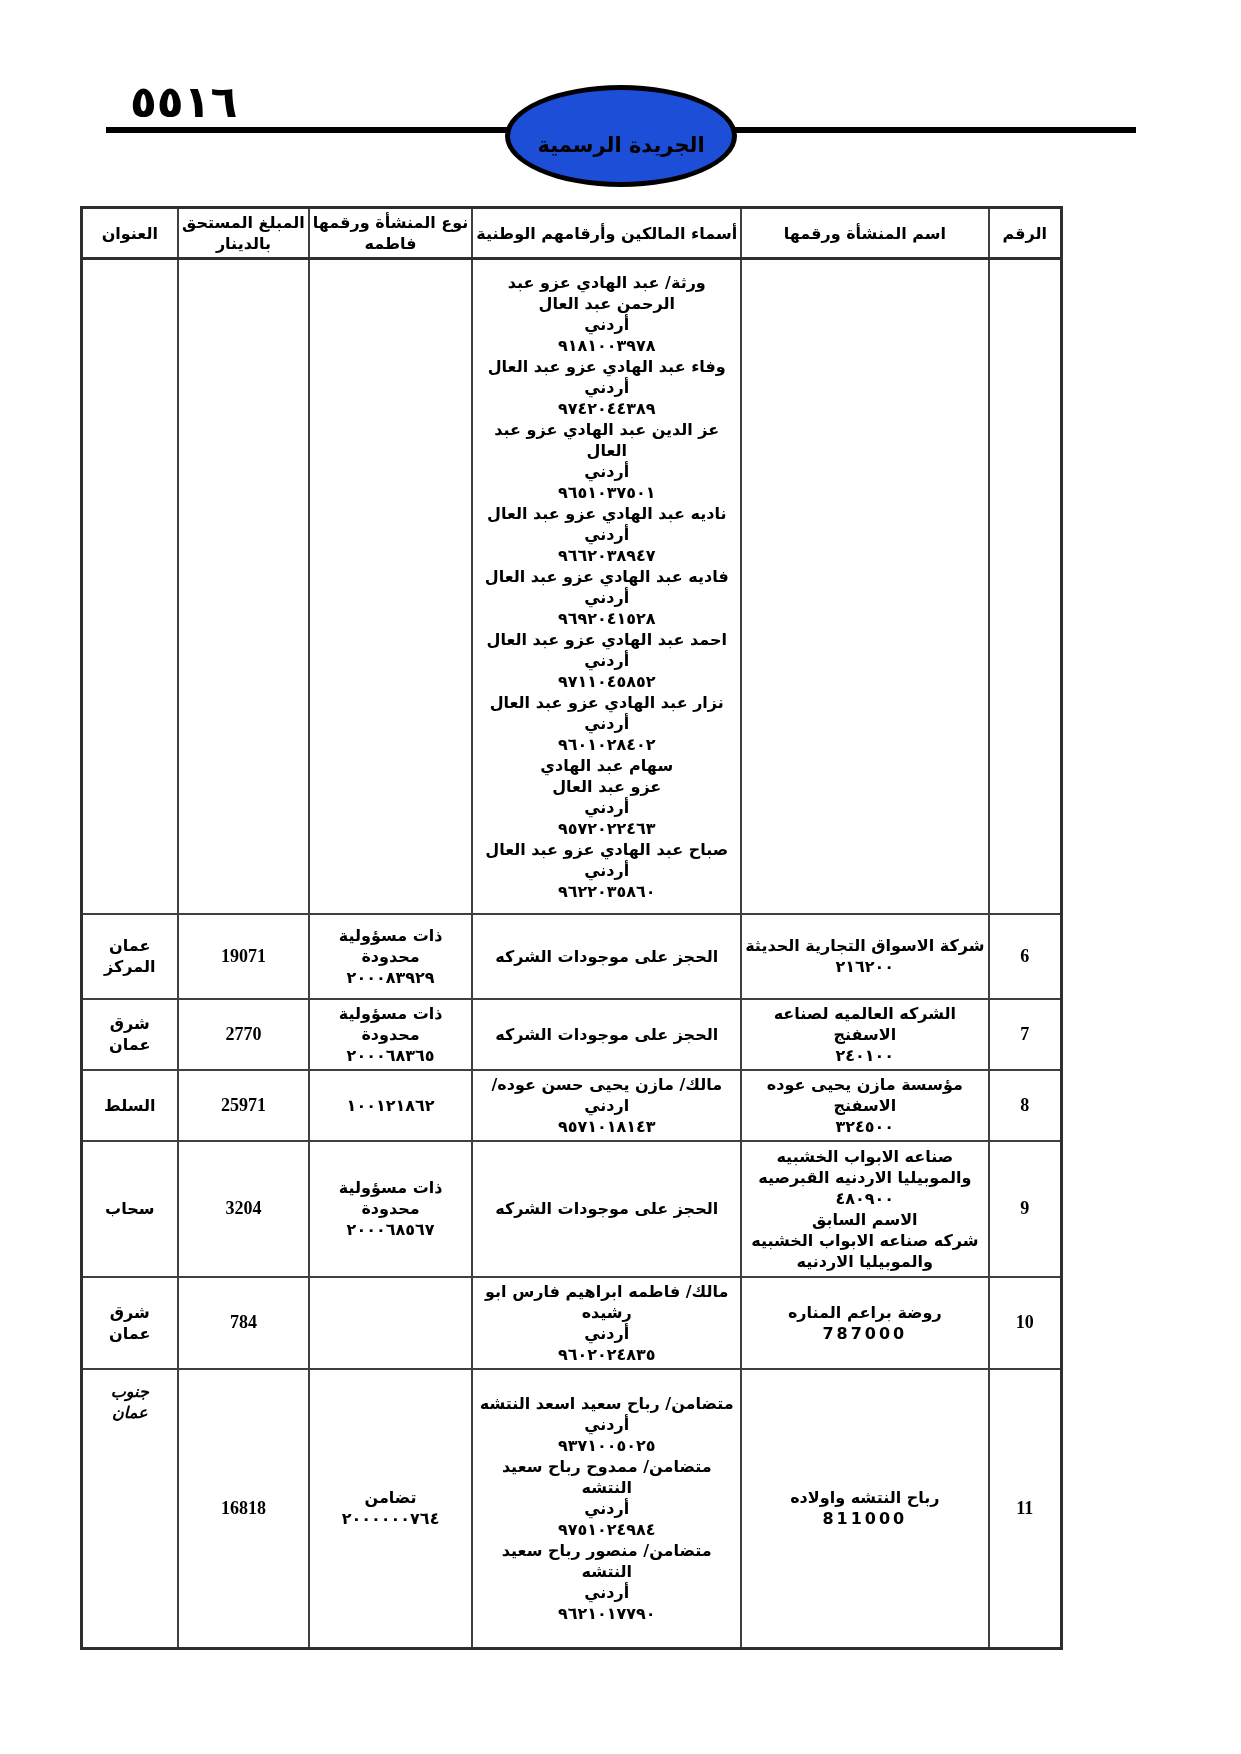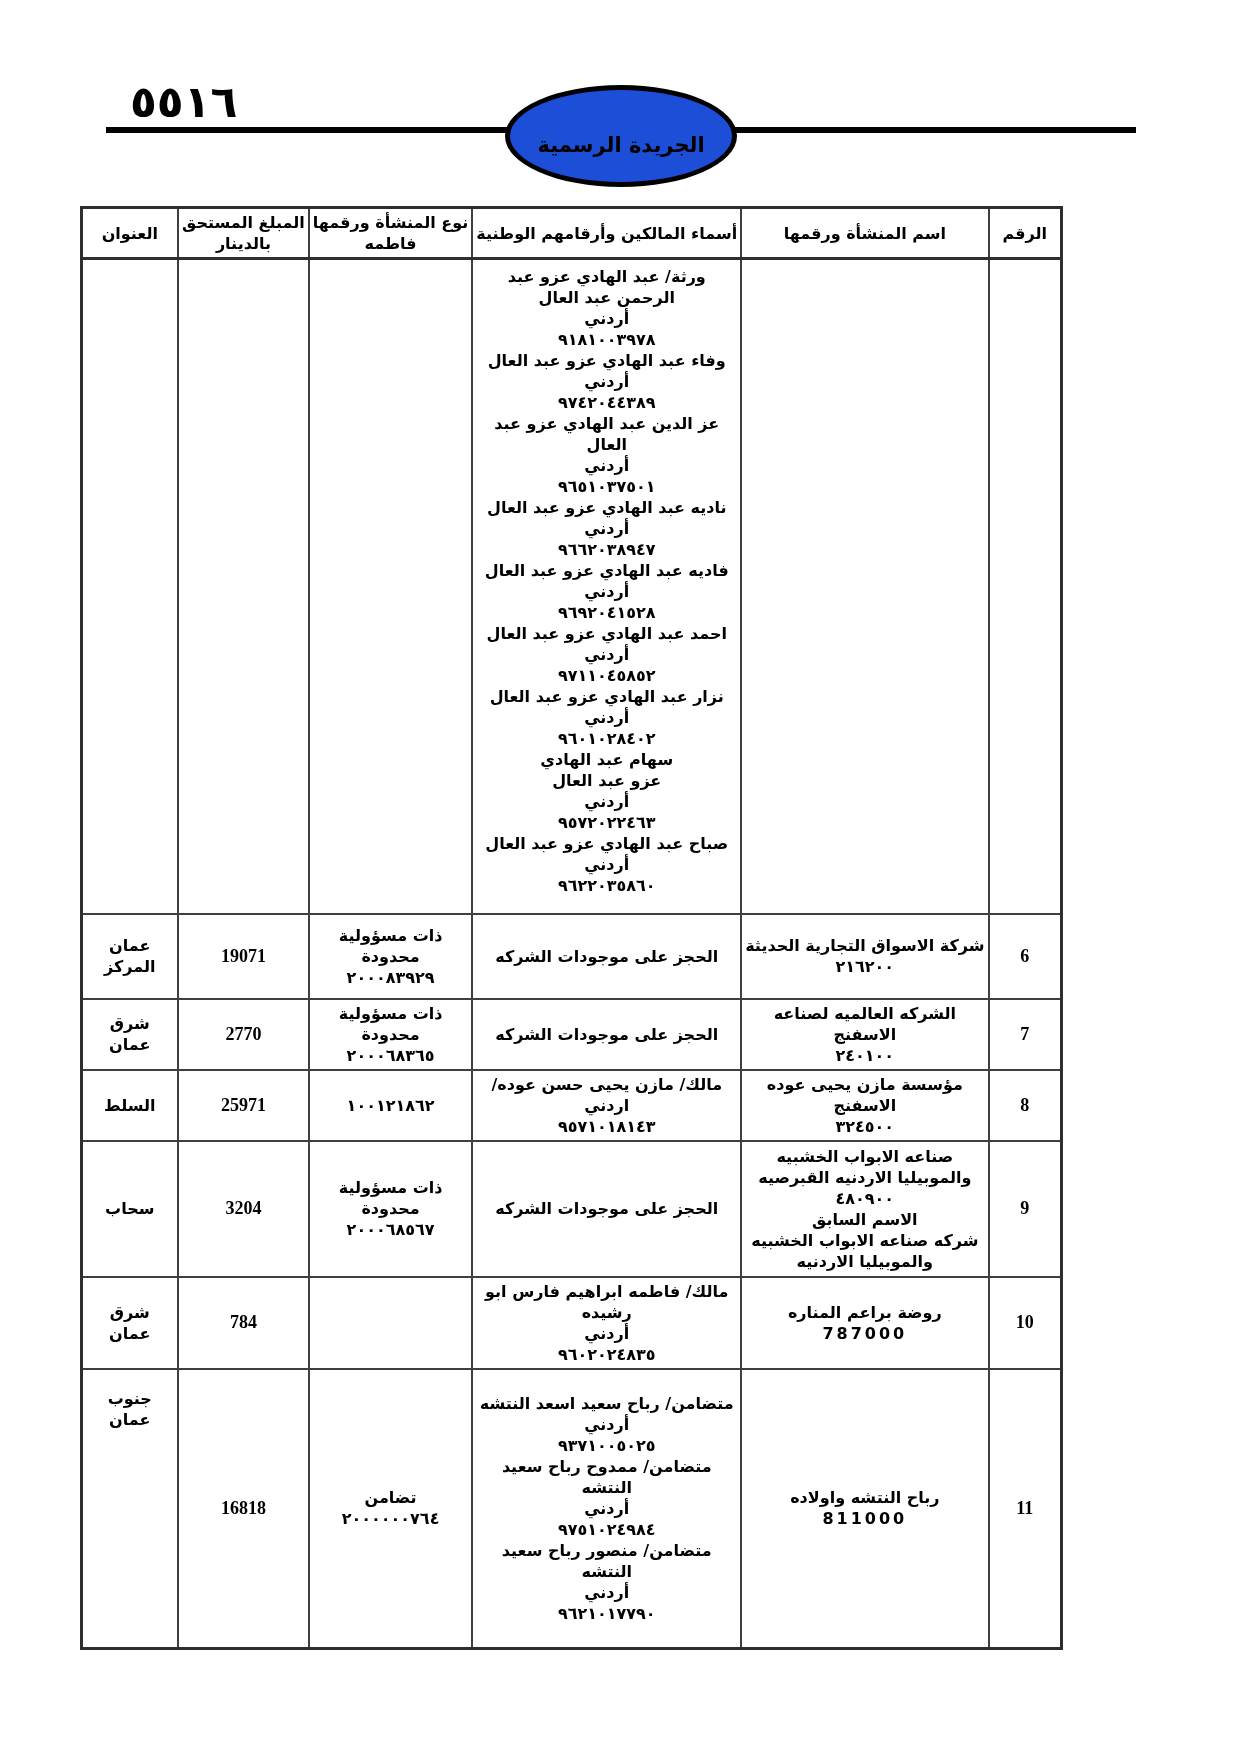--- a/index.html
+++ b/index.html
@@ -30,23 +30,23 @@
     overflow:hidden;
   }
   .gazette thead th{border-bottom:3px solid #2e2e2e;font-size:16px;}
   .ln{line-height:21px;white-space:nowrap;}
   .digits{letter-spacing:3px;}
   
   .gazette tbody td.west{
     font-family:"Liberation Serif","DejaVu Serif",serif;font-size:18px;direction:ltr;
   }
   
-  .gazette tbody tr.rowA td.owners-cell{vertical-align:top;padding-top:6px;margin-left:24px;}
+  .gazette tbody tr.rowA td.owners-cell{vertical-align:top;padding-top:12px;margin-left:24px;}
   
-  .gazette tbody tr.rowLast td.address-cell{vertical-align:top;padding-top:18px;}
+  .gazette tbody tr.rowLast td.address-cell{vertical-align:top;padding-top:11px;font-style:italic;}
 </style>
 </head>
 <body>
 
 <div class="page">
 
   <div class="page-num">٥٥١٦</div>
 
   <div class="header-rule"></div>
 

